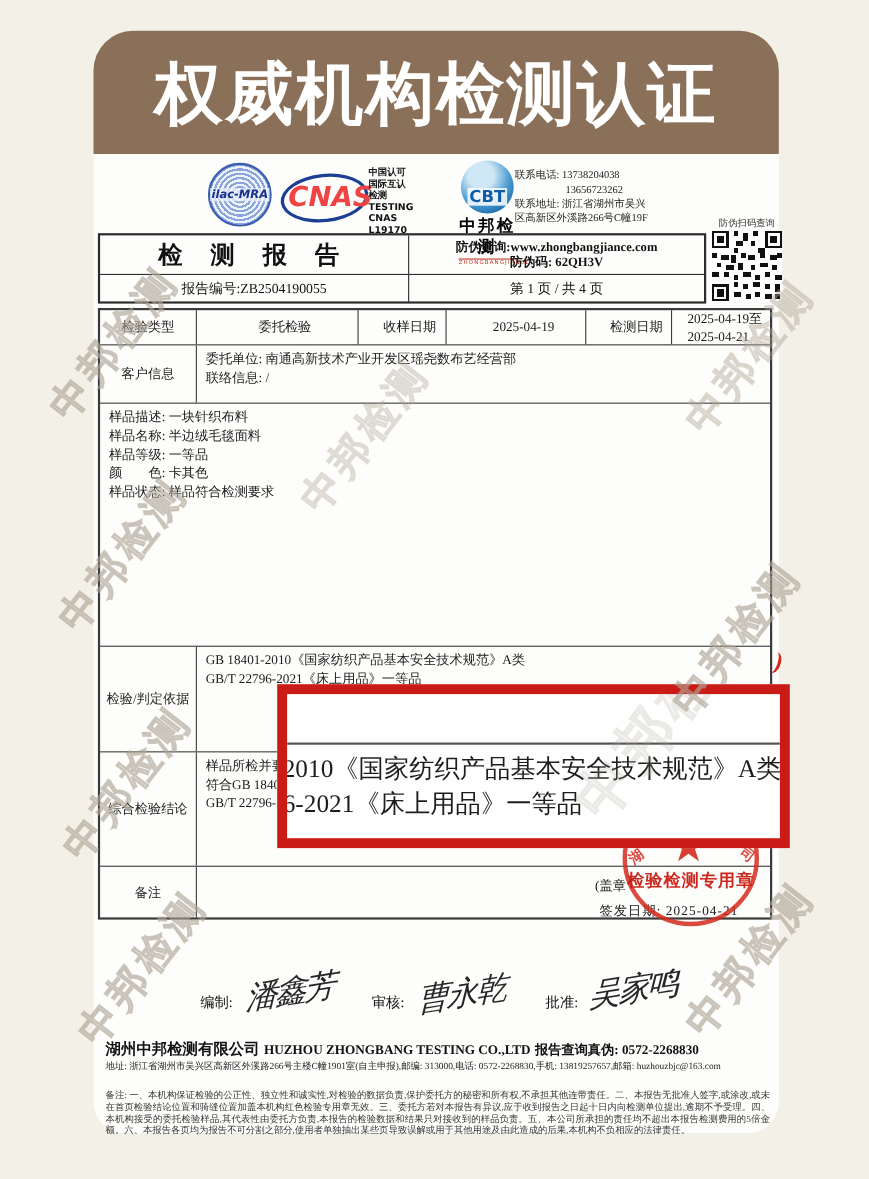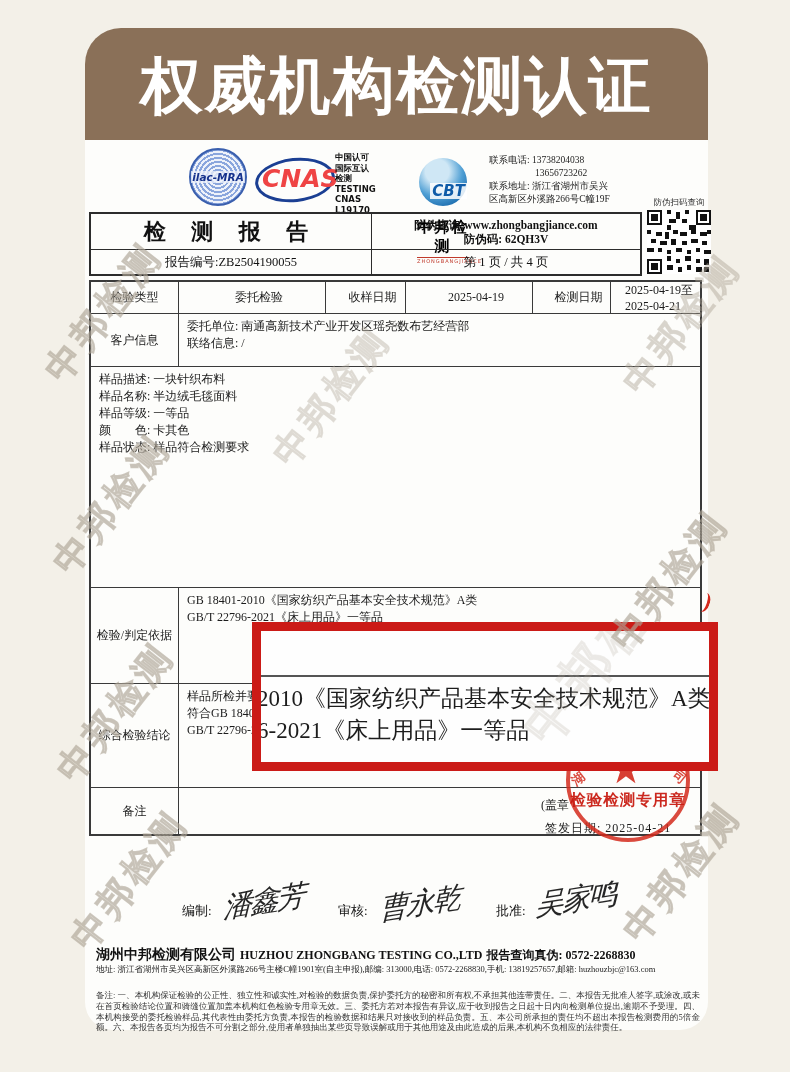--- a/index.html
+++ b/index.html
@@ -30,29 +30,29 @@
   .ilac span{font-size:10.5px;font-weight:800;font-style:italic;color:#16328c;
              background:rgba(238,242,250,.75);padding:0 1px;font-family:"DejaVu Sans",sans-serif;}
   .cnas{left:170px;top:16px;width:78px;height:44px;}
   .cnas-ellipse{position:absolute;left:0;top:2px;width:74px;height:38px;border:3px solid #1b3f93;
                 border-radius:50%;transform:rotate(-6deg);}
   .cnas span{position:absolute;left:7px;top:8px;font-size:25px;font-weight:800;font-style:italic;
              color:#ef4444;font-family:"DejaVu Sans",sans-serif;}
   .acc{left:250px;top:12px;width:62px;font-size:8.5px;line-height:10.5px;color:#111;
        font-weight:700;font-family:"DejaVu Sans",sans-serif;}
   .cbt{left:328px;top:6px;width:60px;text-align:center;}
-  .cbt-circle{width:48px;height:48px;margin:12px auto;border-radius:50%;
+  .cbt-circle{width:48px;height:48px;margin:0 auto;border-radius:50%;
               background:radial-gradient(circle at 38% 28%, #cfe7f5 0 26%, #4f9fd4 55%, #1f6fb0 80%);
-              display:flex;align-items:flex-end;justify-content:flex-end;font-style:italic;}
+              display:flex;align-items:flex-end;justify-content:center;}
   .cbt-circle span{font-size:15px;font-weight:800;color:#0f5ca8;background:rgba(255,255,255,.85);
                    line-height:16px;padding:0 2px;margin-bottom:7px;font-family:"DejaVu Sans",sans-serif;}
   .cbt-name{font-size:15px;font-weight:800;letter-spacing:2px;color:#000;margin-top:2px;}
   .cbt-sub{font-size:5px;color:#c03a2b;border-top:1px solid #c03a2b;margin:1px 4px 0 4px;
            letter-spacing:1px;font-family:"DejaVu Sans",sans-serif;}
-  .contact{left:404px;top:14px;width:158px;font-size:9.5px;line-height:13px;color:#1d1d1d;}
+  .contact{left:383px;top:14px;width:158px;font-size:9.5px;line-height:13px;color:#1d1d1d;}
   .contact .indent{padding-left:46px;}
   .qr-caption{left:560px;top:57px;width:68px;font-size:8.5px;color:#333;text-align:center;}
   .qr{left:562px;top:70px;width:64px;height:64px;}
   
   .tbox{left:4px;top:72px;width:553px;height:64px;border:2px solid #2c2c2c;box-sizing:border-box;}
   .tbox-r1{display:flex;height:35px;border-bottom:1.5px solid #2c2c2c;}
   .tbox-r2{display:flex;height:25px;}
   .tc1{width:280px;border-right:1.5px solid #2c2c2c;display:flex;align-items:center;justify-content:center;}
   .tc2{flex:1;display:flex;flex-direction:column;align-items:center;justify-content:center;}
   .rep-title{font-size:22px;font-weight:800;letter-spacing:10px;color:#111;}

